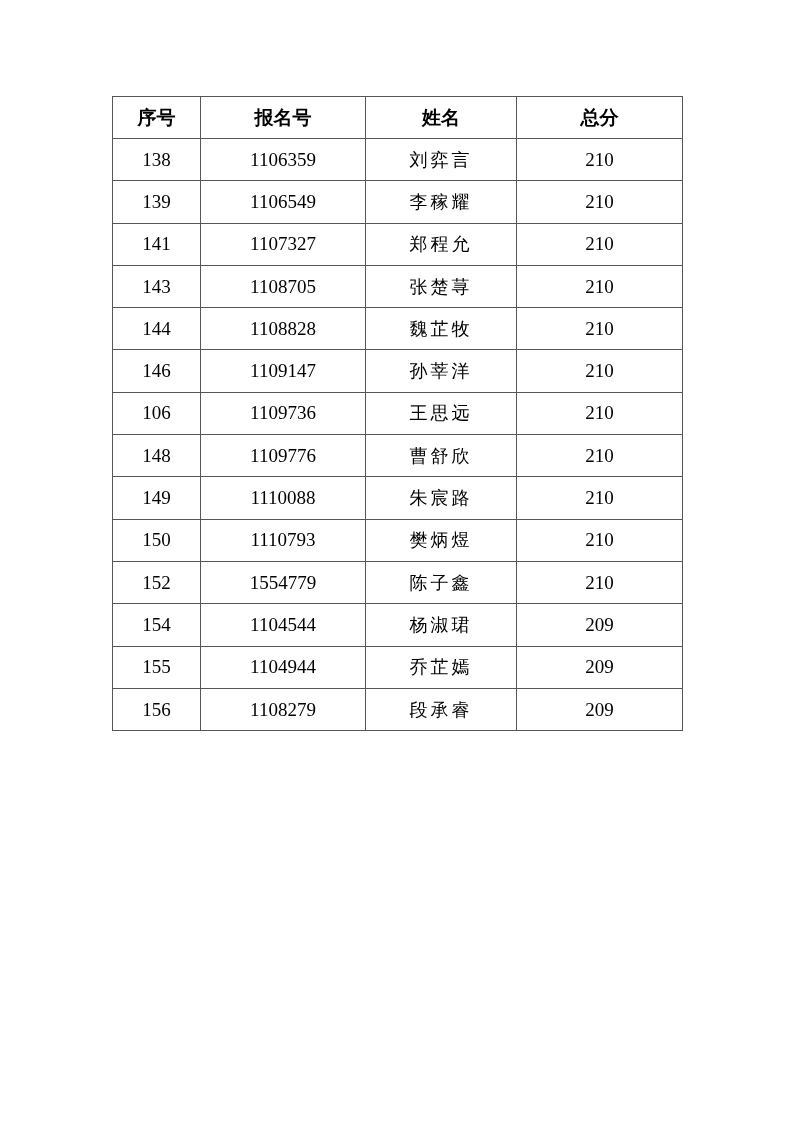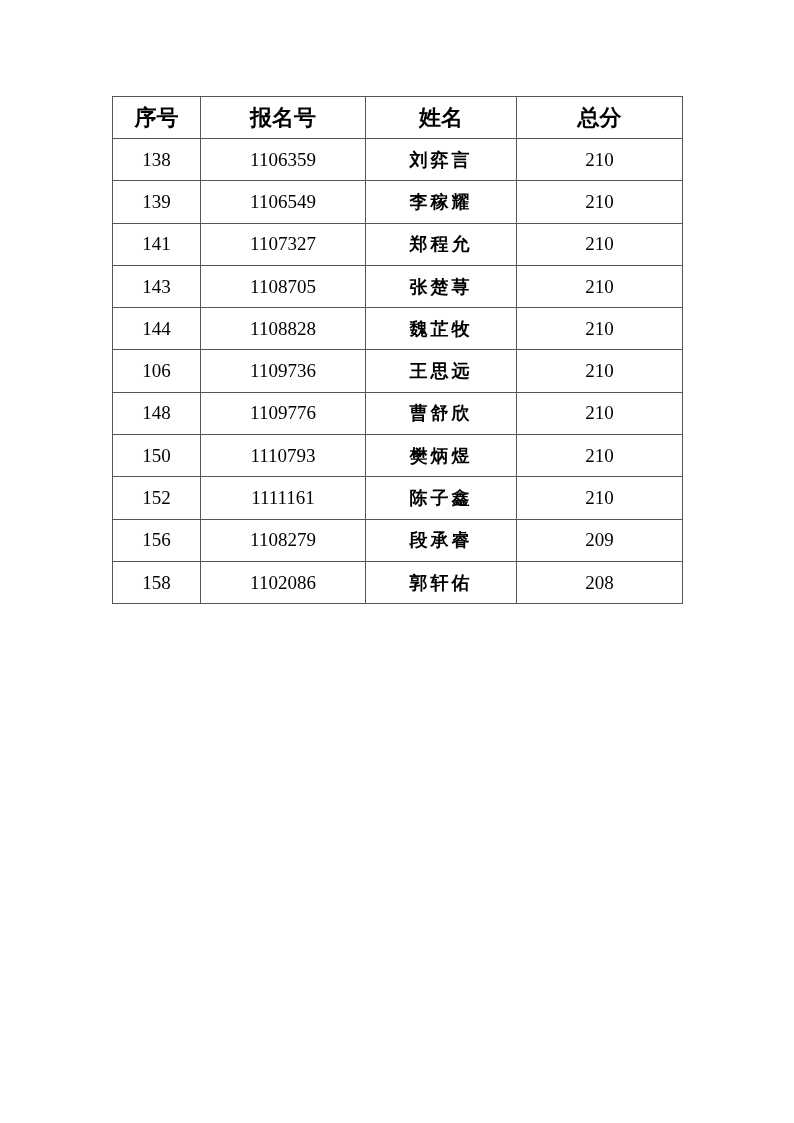--- a/index.html
+++ b/index.html
@@ -33,32 +33,32 @@
     table.score-table td {
       border: 1px solid #555;
       text-align: center;
       vertical-align: middle;
       padding: 0;
       height: 41.3px;
     }
     table.score-table th {
       font-family: Liberation Sans, sans-serif;
       font-weight: bold;
-      font-size: 22px;
+      font-size: 19px;
       height: 41px;
     }
     table.score-table td {
       font-family: "Liberation Serif", "DejaVu Serif", serif;
       font-size: 19px;
     }
     table.score-table td.name {
       font-family: "DejaVu Sans", "Liberation Sans", sans-serif;
       font-size: 18px;
       letter-spacing: 3px;
-      font-weight: 700;
+      font-weight: 400;
     }
     col.c1 { width: 88px; }
     col.c2 { width: 165px; }
     col.c3 { width: 151px; }
     col.c4 { width: 166px; }
   </style>
 </head>
 <body>
 
 <div class="page">
@@ -102,50 +102,68 @@
           <td class="name">张楚荨</td>
           <td>210</td>
         </tr>
         <tr>
           <td>144</td>
           <td>1108828</td>
           <td class="name">魏芷牧</td>
           <td>210</td>
         </tr>
         <tr>
+          <td>146</td>
+          <td>1109147</td>
+          <td class="name">孙莘洋</td>
+          <td>210</td>
+        </tr>
+        <tr>
           <td>106</td>
           <td>1109736</td>
           <td class="name">王思远</td>
           <td>210</td>
         </tr>
         <tr>
           <td>148</td>
           <td>1109776</td>
           <td class="name">曹舒欣</td>
           <td>210</td>
         </tr>
         <tr>
+          <td>149</td>
+          <td>1110088</td>
+          <td class="name">朱宸路</td>
+          <td>210</td>
+        </tr>
+        <tr>
           <td>150</td>
           <td>1110793</td>
           <td class="name">樊炳煜</td>
           <td>210</td>
         </tr>
         <tr>
           <td>152</td>
-          <td>1111161</td>
+          <td>1554779</td>
           <td class="name">陈子鑫</td>
           <td>210</td>
+        </tr>
+        <tr>
+          <td>154</td>
+          <td>1104544</td>
+          <td class="name">杨淑珺</td>
+          <td>209</td>
+        </tr>
+        <tr>
+          <td>155</td>
+          <td>1104944</td>
+          <td class="name">乔芷嫣</td>
+          <td>209</td>
         </tr>
         <tr>
           <td>156</td>
           <td>1108279</td>
           <td class="name">段承睿</td>
           <td>209</td>
         </tr>
-        <tr>
-          <td>158</td>
-          <td>1102086</td>
-          <td class="name">郭轩佑</td>
-          <td>208</td>
-        </tr>
       </tbody>
   </table>
 </div>
 
 </body></html>

